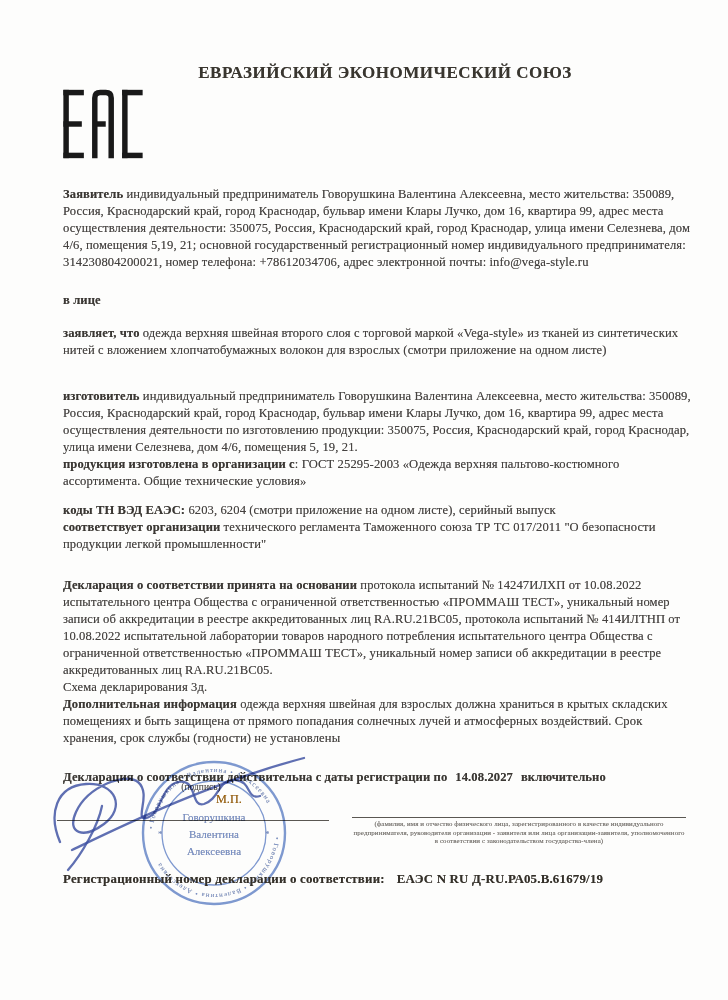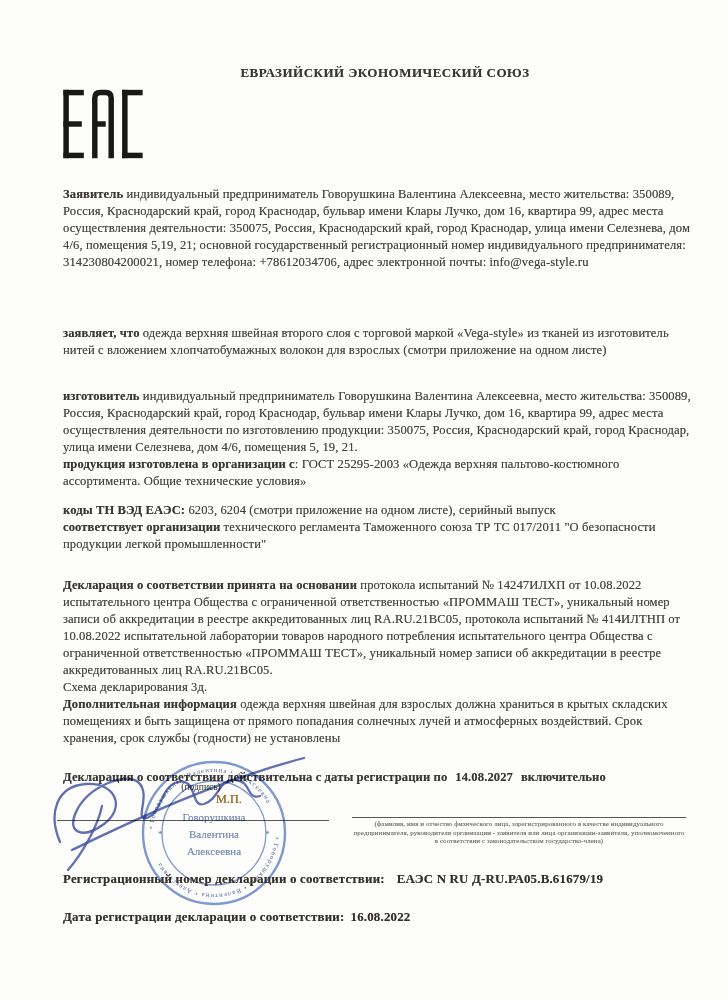--- a/index.html
+++ b/index.html
@@ -3,21 +3,21 @@
 <meta charset="utf-8">
 <style>
   html,body{margin:0;padding:0;background:#ffffff;}
   .page{
     position:relative;width:728px;height:1000px;background:#fdfdfc;overflow:hidden;
     font-family:"Liberation Serif","DejaVu Serif",serif;color:#454240;
   }
   .soft{ text-shadow:0 0 0.45px rgba(70,66,62,.55); }
   .hdr{
     position:absolute;left:160px;top:62px;width:450px;text-align:center;
-    font-weight:bold;font-size:13px;line-height:21px;letter-spacing:.5px;color:#39362f;
+    font-weight:bold;font-size:17px;line-height:21px;letter-spacing:.5px;color:#39362f;
   }
   .t{
     position:absolute;left:55px;width:628px;margin:8px;
     font-size:12.6px;line-height:17px;letter-spacing:.1px;text-align:left;
   }
   .b{font-weight:bold;color:#3a3733;}
   .eac{position:absolute;left:62px;top:86px;width:82px;height:76px;}
   .sig-line{position:absolute;border-top:1.2px solid #5a5752;height:0;}
   .under-label{position:absolute;text-align:center;font-size:9.5px;color:#5d5a56;}
   .name-line-text{position:absolute;text-align:center;font-size:12.4px;color:#45413d;}
@@ -58,22 +58,23 @@
     <rect class="logo-fill" x="88" y="2" width="30" height="8"></rect>
     <rect class="logo-fill" x="88" y="94" width="30" height="8"></rect>
   </svg>
 
   <div class="hdr">
     <div>ЕВРАЗИЙСКИЙ ЭКОНОМИЧЕСКИЙ СОЮЗ</div>
   </div>
 
   <p class="t" style="top:178px"><span class="b">Заявитель</span><span> индивидуальный предприниматель Говорушкина Валентина Алексеевна, место жительства: 350089, Россия, Краснодарский край, город Краснодар, бульвар имени Клары Лучко, дом 16, квартира 99, адрес места осуществления деятельности: 350075, Россия, Краснодарский край, город Краснодар, улица имени Селезнева, дом 4/6, помещения 5,19, 21; основной государственный регистрационный номер индивидуального предпринимателя: 314230804200021,  номер телефона: +78612034706, адрес электронной почты: info@vega-style.ru</span></p>
 
+  <p class="t b" style="top:284px">в лице</p>
 
-  <p class="t" style="top:317px"><span class="b">заявляет, что</span><span> одежда верхняя швейная второго слоя с торговой маркой «Vega-style» из тканей из изготовитель нитей с вложением хлопчатобумажных волокон для взрослых (смотри приложение на одном листе)</span></p>
+  <p class="t" style="top:317px"><span class="b">заявляет, что</span><span> одежда верхняя швейная второго слоя с торговой маркой «Vega-style» из тканей из синтетических нитей с вложением хлопчатобумажных волокон для взрослых (смотри приложение на одном листе)</span></p>
 
   <p class="t" style="top:380px"><span class="b">изготовитель</span><span> индивидуальный предприниматель Говорушкина Валентина Алексеевна, место жительства: 350089, Россия, Краснодарский край, город Краснодар, бульвар имени Клары Лучко, дом 16, квартира 99, адрес места осуществления деятельности по изготовлению продукции: 350075, Россия, Краснодарский край, город Краснодар, улица имени Селезнева, дом 4/6, помещения 5, 19, 21.</span><br>
   <span class="b">продукция изготовлена в организации с</span><span>: ГОСТ 25295-2003 «Одежда верхняя пальтово-костюмного ассортимента. Общие технические условия»</span></p>
 
   <p class="t" style="top:494px"><span class="b">коды ТН ВЭД ЕАЭС:</span><span> 6203, 6204 (смотри приложение на одном листе), серийный выпуск</span><br>
   <span class="b">соответствует организации</span><span> технического регламента Таможенного союза ТР ТС 017/2011 "О безопасности продукции легкой промышленности"</span></p>
 
   <p class="t" style="top:569px"><span class="b">Декларация о соответствии принята на основании</span><span>  протокола испытаний № 14247ИЛХП от 10.08.2022 испытательного центра Общества с ограниченной ответственностью «ПРОММАШ ТЕСТ», уникальный номер записи об аккредитации в реестре аккредитованных лиц RA.RU.21ВС05, протокола испытаний № 414ИЛТНП от 10.08.2022 испытательной лаборатории товаров народного потребления испытательного центра Общества с ограниченной ответственностью «ПРОММАШ ТЕСТ», уникальный номер записи об аккредитации в реестре аккредитованных лиц RA.RU.21ВС05.</span><br>
   <span>Схема декларирования 3д.</span><br>
   <span class="b">Дополнительная информация</span><span> одежда верхняя швейная для взрослых должна храниться в крытых складских помещениях и быть защищена от прямого попадания солнечных лучей и атмосферных воздействий. Срок хранения, срок службы (годности) не установлены</span></p>
@@ -104,15 +105,14 @@
     <text class="ringtext"><textPath href="#ringB" startOffset="4">• Говорушкина • Валентина • Алексеевна</textPath></text>
     <text class="stx" x="76" y="64" text-anchor="middle">Говорушкина</text>
     <text class="stx" x="76" y="81" text-anchor="middle">Валентина</text>
     <text class="stx" x="76" y="98" text-anchor="middle">Алексеевна</text>
     <text x="20" y="80" font-size="9">*</text>
     <text x="127" y="80" font-size="9">*</text>
   </svg>
 
   <p class="t regline" style="top:863px"><span>Регистрационный номер декларации о соответствии:</span><span class="regnum">ЕАЭС N RU Д-RU.РА05.В.61679/19</span></p>
 
-  <p class="t regline" style="top:901px"><span>Дата регистрации декларации о соответствии:</span><span style="margin-left:6px">16.08.2022</span></p>
 
 </div>
 
 </body></html>

